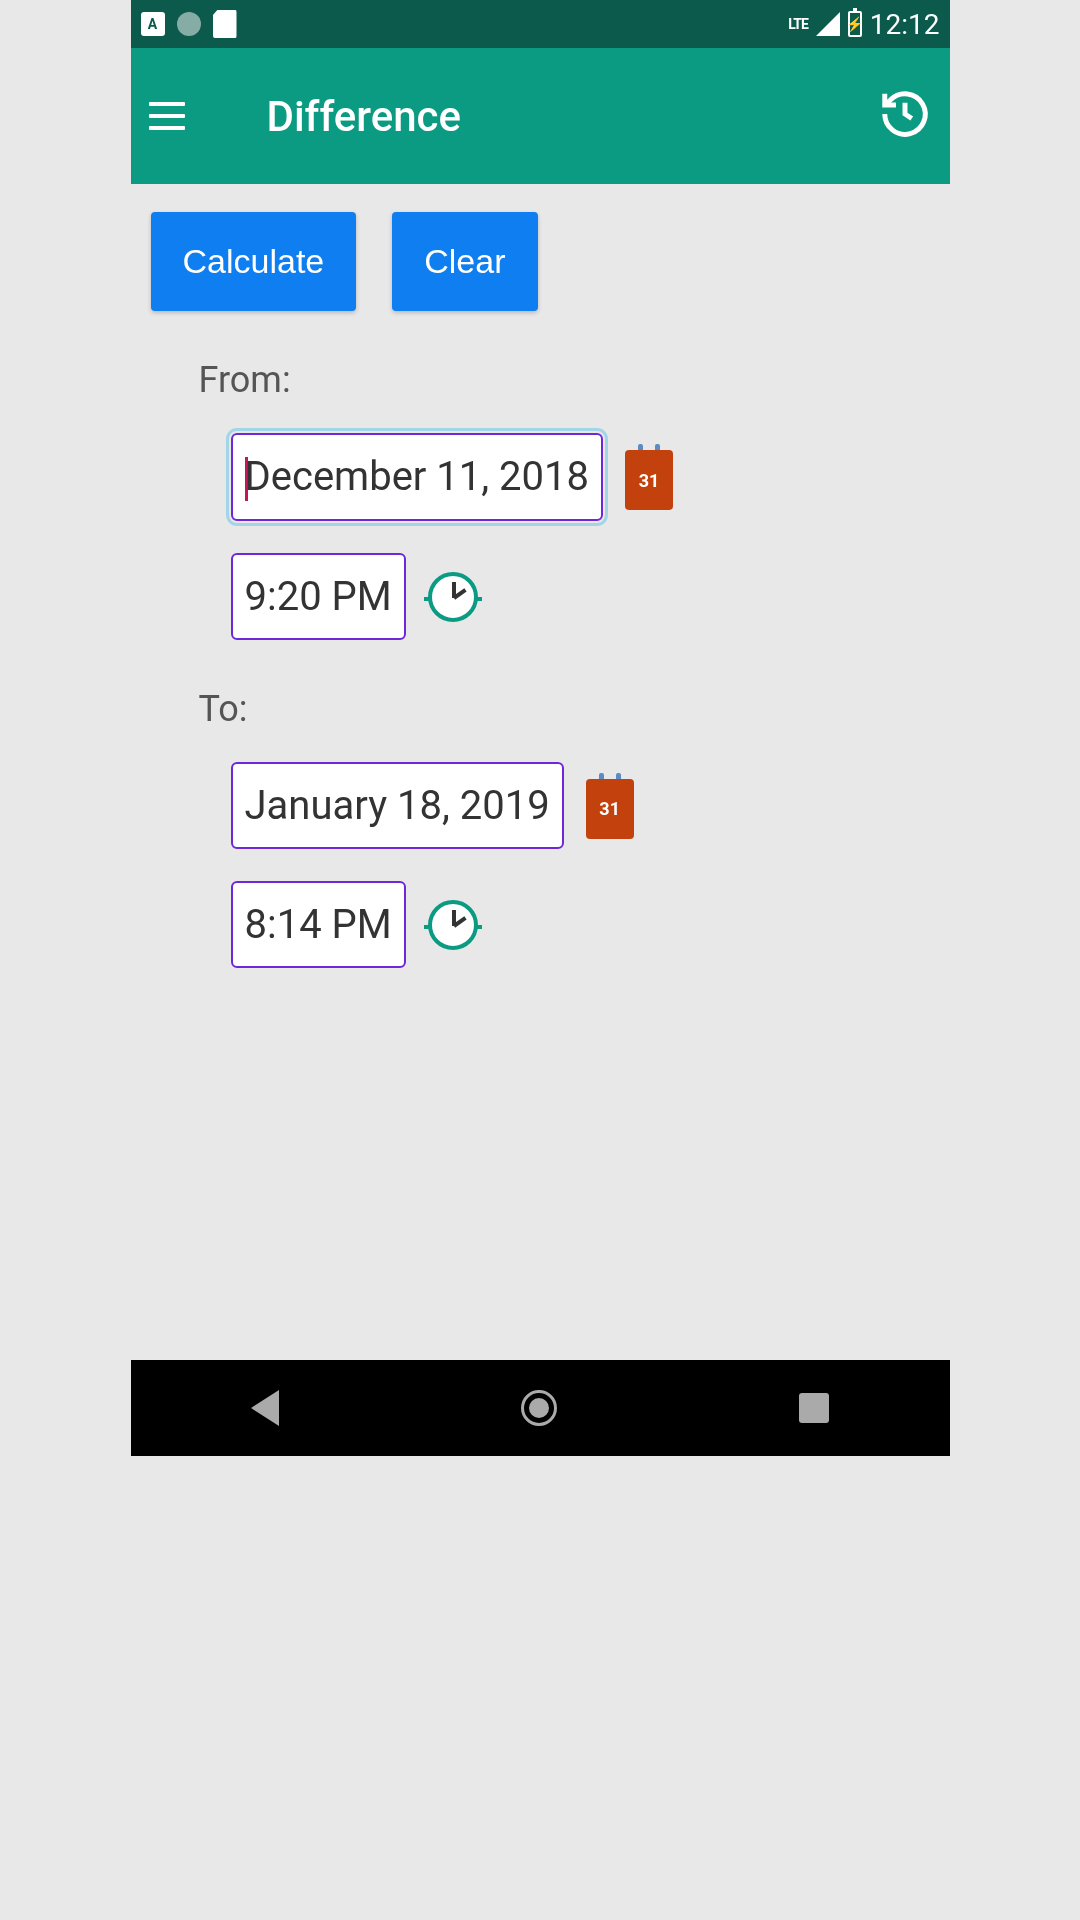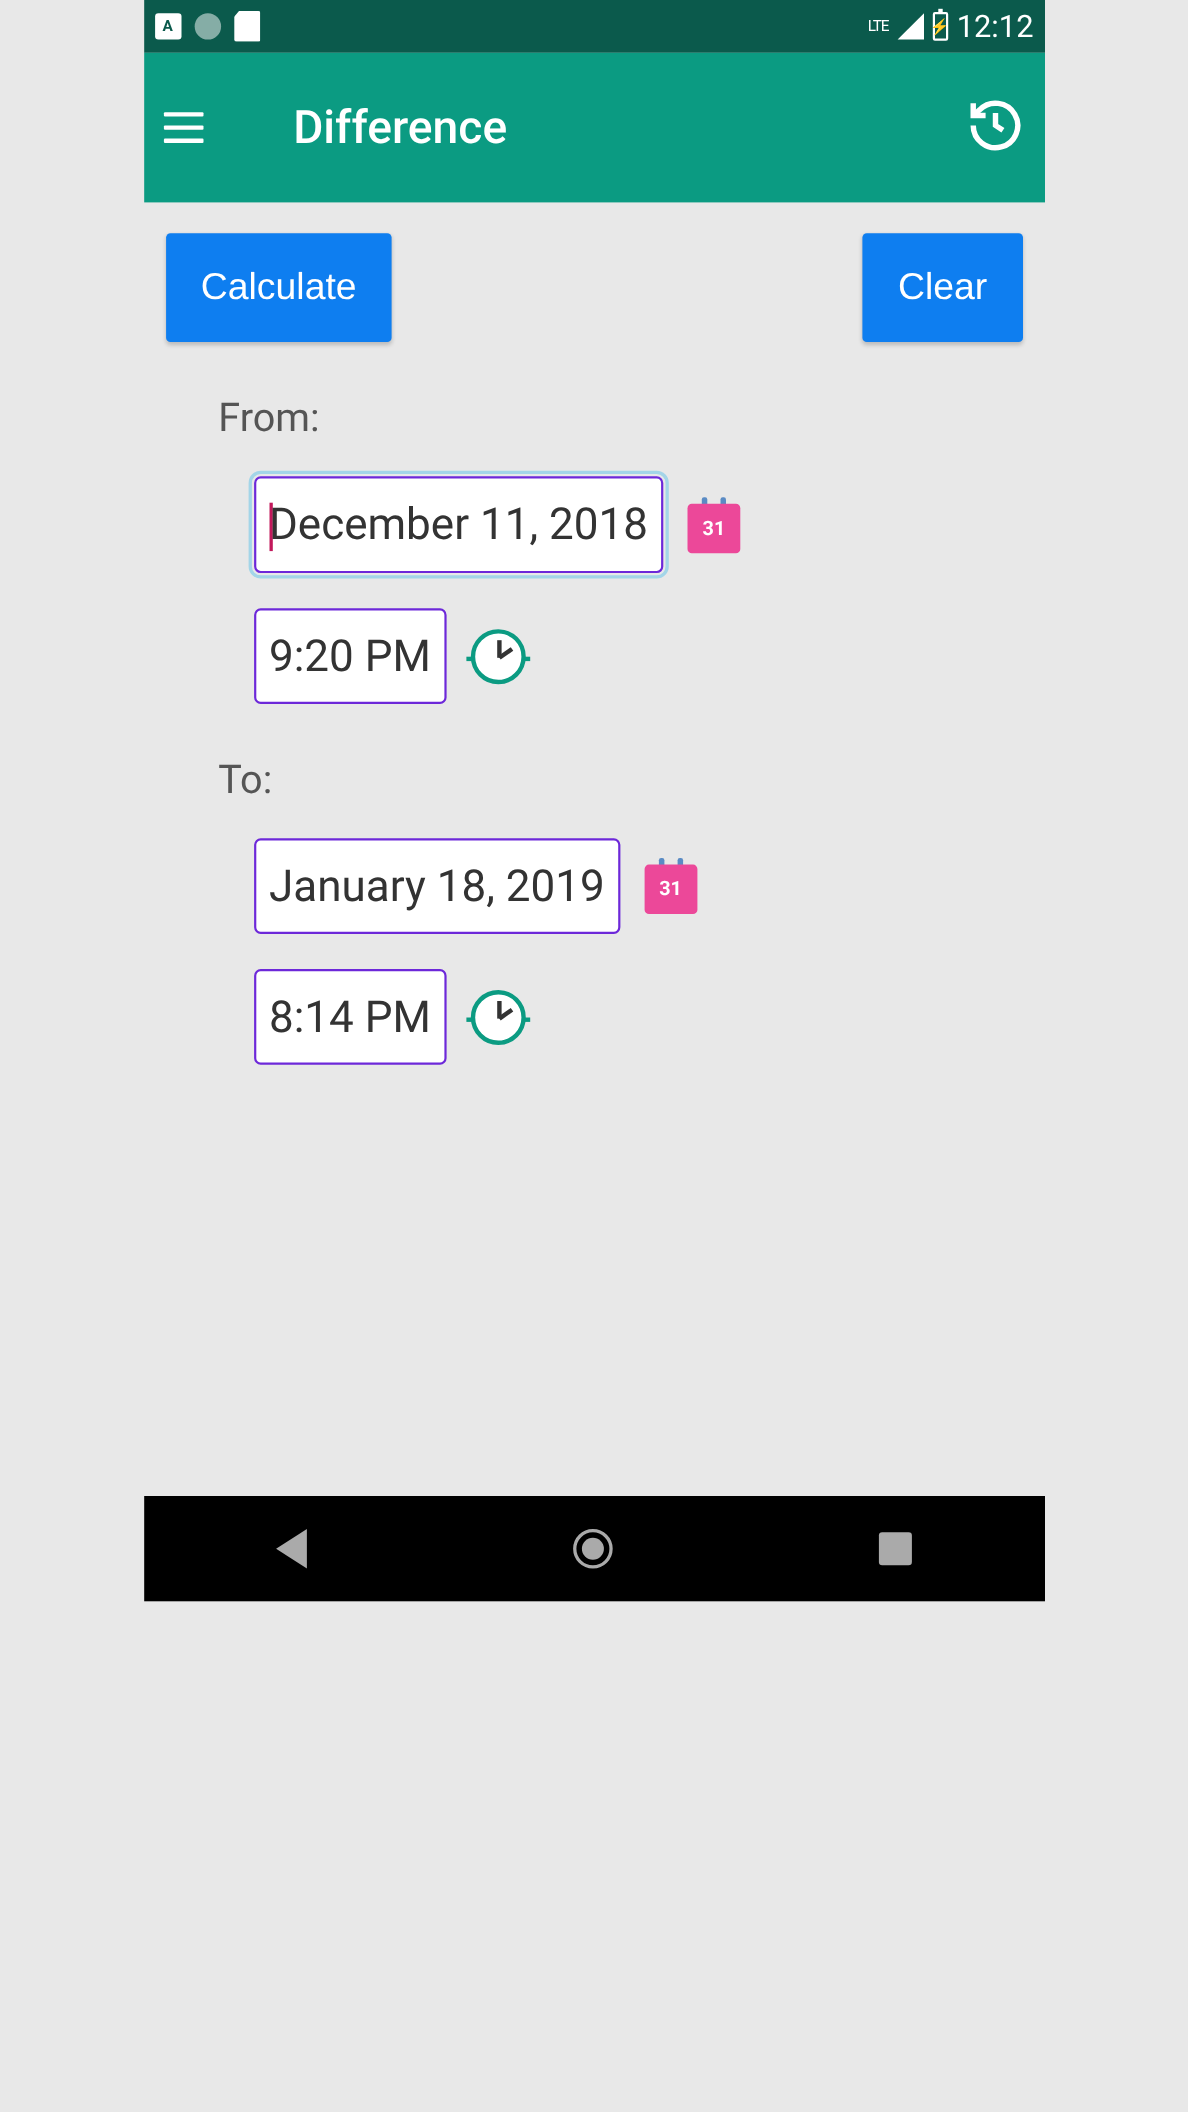--- a/index.html
+++ b/index.html
@@ -27,21 +27,21 @@
       display: flex; align-items: center; justify-content: center;
       font-size: 14px; font-weight: bold; color: #0b5a4c;
     }
     .status-circle {
       width: 24px; height: 24px; background: rgba(255,255,255,0.5); border-radius: 50%;
     }
     .status-sd {
       width: 24px; height: 28px; background: white; border-radius: 2px;
       clip-path: polygon(0 20%, 20% 0, 100% 0, 100% 100%, 0 100%);
     }
-    .status-lte { font-size: 14px; font-weight: normal; letter-spacing: -1px; }
+    .status-lte { font-size: 14px; font-weight: bold; letter-spacing: -1px; }
     .signal-tri {
       width: 0; height: 0;
       border-left: 24px solid transparent;
       border-bottom: 24px solid white;
     }
     .battery {
       width: 14px; height: 26px; border: 2px solid white; border-radius: 2px;
       position: relative; display:flex; align-items:center; justify-content:center;
     }
     .battery::before { content:''; position:absolute; top:-5px; left:3px; width:4px; height:3px; background:white; }
@@ -56,21 +56,21 @@
     }
     .hamburger {
       width: 36px; height: 28px;
       display: flex; flex-direction: column; justify-content: space-between;
       cursor: pointer;
     }
     .hamburger span { height: 4px; background: white; border-radius: 1px; }
     .app-title { font-size: 42px; font-weight: 500; margin-left: 82px; }
     .history-icon { margin-left: auto; cursor: pointer; }
     .content { padding: 28px 20px; }
-    .button-row { display: flex; gap: 6px; justify-content: space-between; }
+    .button-row { display: flex; gap: 36px; }
     .btn {
       background: #0e7ef0;
       color: white;
       border: none;
       padding: 30px 32px;
       font-size: 34px;
       font-weight: 500;
       border-radius: 4px;
       cursor: pointer;
       box-shadow: 0 2px 4px rgba(0,0,0,0.2);
@@ -108,21 +108,21 @@
       width: 3px;
       height: 44px;
       background: #c2185b;
       vertical-align: middle;
       margin-right: -3px;
     }
     .calendar-icon { cursor: pointer; display: flex; flex-direction: column; align-items: center; }
     .cal-top { display:flex; gap: 12px; }
     .cal-top span { width: 5px; height: 8px; background: #5a8bc4; border-radius: 2px; }
     .cal-body {
-      width: 48px; height: 45px; background: #ec4899; border-radius: 4px;
+      width: 48px; height: 60px; background: #c2410c; border-radius: 4px;
       margin-top: -2px; display:flex; align-items:center; justify-content:center;
       color: white; font-size: 18px; font-weight: bold;
     }
     .clock-icon {
       width: 50px; height: 50px;
       border: 4px solid #0b9b82;
       border-radius: 50%;
       background: white;
       position: relative;
       cursor: pointer;

